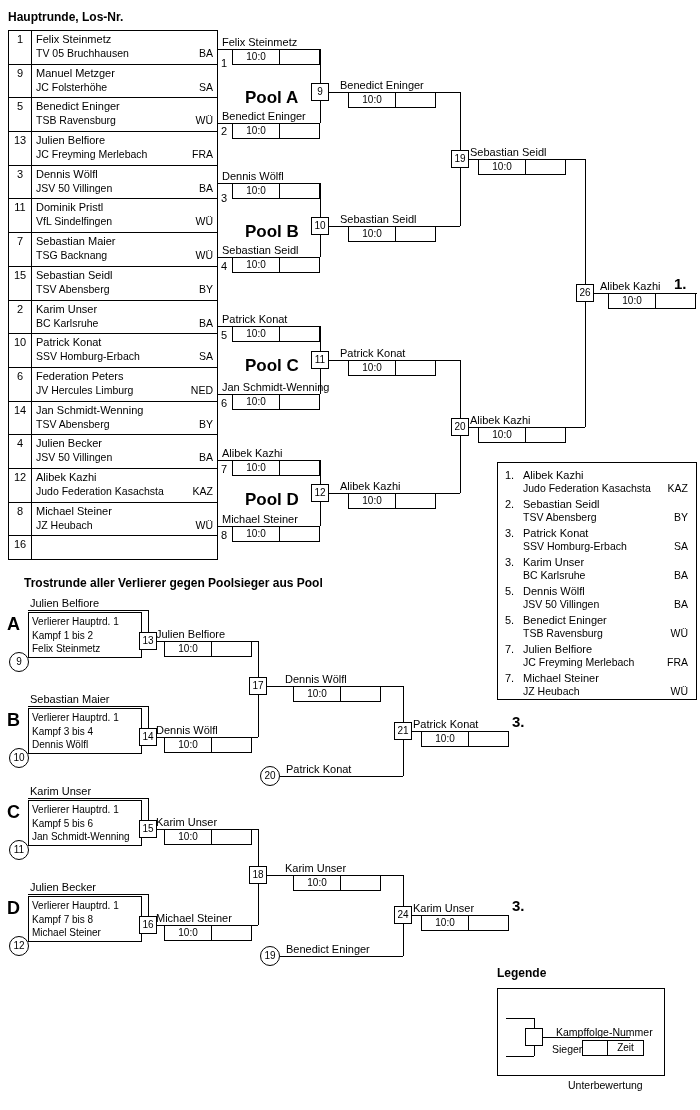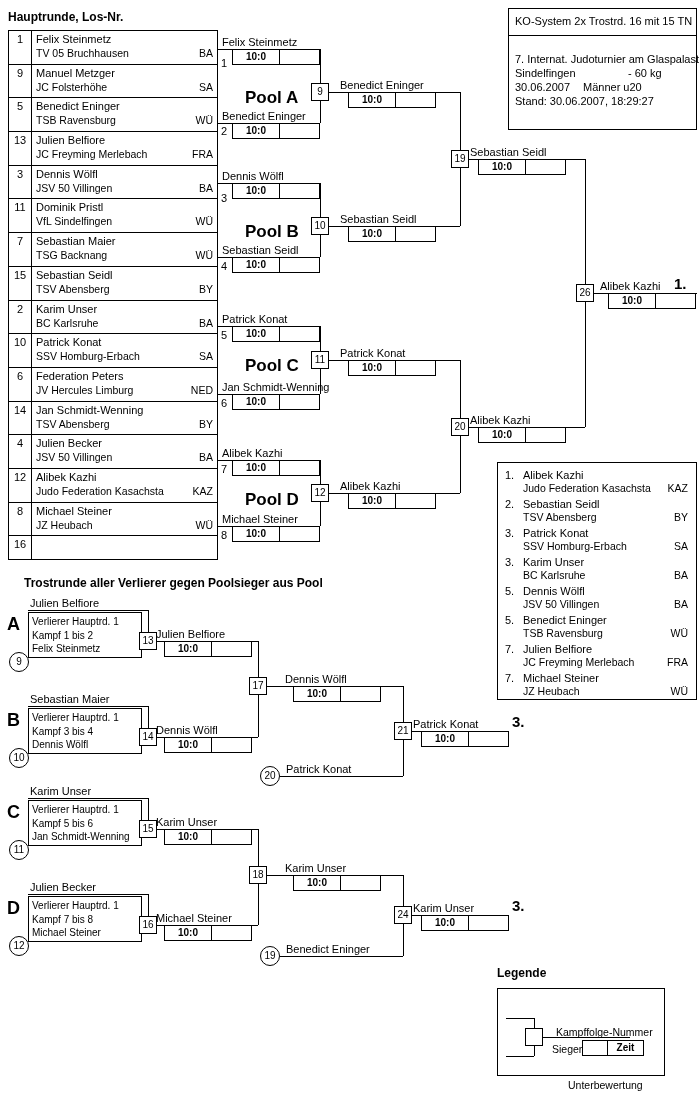--- a/index.html
+++ b/index.html
@@ -6,21 +6,21 @@
   html,body { background:#fff; }
   body { font-family:"Liberation Sans", sans-serif; color:#000; }
   #page { position:relative; width:700px; height:1110px; background:#fff; overflow:hidden; }
 
   .hl { position:absolute; height:1px; background:#000; }
   .vl { position:absolute; width:1px; background:#000; }
   .h1 { position:absolute; font-size:12px; font-weight:bold; white-space:nowrap; }
   .nm { position:absolute; font-size:11px; height:13px; line-height:13px; white-space:nowrap; z-index:2; }
   .mnum { position:absolute; font-size:11px; line-height:14px; z-index:2; }
   .mnumbox { position:absolute; width:18px; height:18px; border:1px solid #000; background:#fff; font-size:10px; line-height:16px; text-align:center; z-index:4; }
-  .sbox { position:absolute; display:flex; z-index:3;font-weight:bold; }
+  .sbox { position:absolute; display:flex; z-index:3; }
   .sbox .c1 { width:48px; height:16px; border:1px solid #000; background:#fff; font-size:10px; line-height:14px; text-align:center; }
   .sbox .c2 { width:40px; height:16px; border:1px solid #000; border-left:none; background:#fff; font-size:10px; line-height:14px; text-align:center; }
   .pool { position:absolute; font-size:17px; font-weight:bold; white-space:nowrap; }
   .place { position:absolute; font-size:15px; font-weight:bold; white-space:nowrap; }
   .letter { position:absolute; font-size:18px; font-weight:bold; }
   .circle { position:absolute; width:20px; height:20px; border:1px solid #000; border-radius:50%; background:#fff; font-size:10px; line-height:18px; text-align:center; z-index:3; }
   .cbox { position:absolute; width:114px; height:46px; border:1px solid #000; background:#fff; padding:2px 3px; z-index:2; }
   .cbox div { font-size:10px; line-height:13.5px; white-space:nowrap; }
 
   #lefttable { position:absolute; left:8px; top:30px; width:210px; height:530px; border:1px solid #000; }
@@ -273,30 +273,20 @@
     </div>
 
   <div class="mnumbox" style="left:576px;top:284px">26</div>
   <div class="nm" style="left:600px;top:280px">Alibek Kazhi</div>
   <div class="sbox" style="left:608px;top:293px">
       <span class="c1">10:0</span>
       <span class="c2"></span>
     </div>
   <div class="place" style="left:674px;top:275px">1.</div>
 
-  <div id="infobox">
-    <div class="il" style="left:6px;top:6px">KO-System 2x Trostrd. 16 mit 15 TN</div>
-    <div class="sep"></div>
-    <div class="il" style="left:6px;top:44px">7. Internat. Judoturnier am Glaspalast</div>
-    <div class="il" style="left:6px;top:58px">Sindelfingen</div>
-    <div class="il" style="left:119px;top:58px">- 60 kg</div>
-    <div class="il" style="left:6px;top:72px">30.06.2007</div>
-    <div class="il" style="left:74px;top:72px">Männer u20</div>
-    <div class="il" style="left:6px;top:86px">Stand: 30.06.2007, 18:29:27</div>
-  </div>
 
   <div id="resbox">
     <div class="rrow" style="top:6px">
         <span class="rk">1.</span>
         <span class="rn">Alibek Kazhi</span>
         <span class="rc">Judo Federation Kasachsta</span>
         <span class="rcd">KAZ</span>
       </div>
     <div class="rrow" style="top:35px">
         <span class="rk">2.</span>

